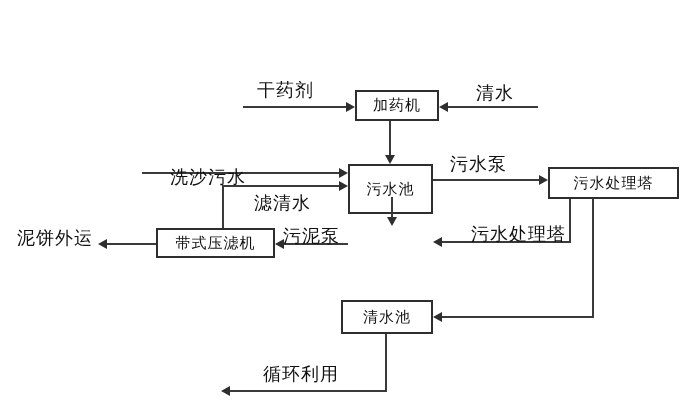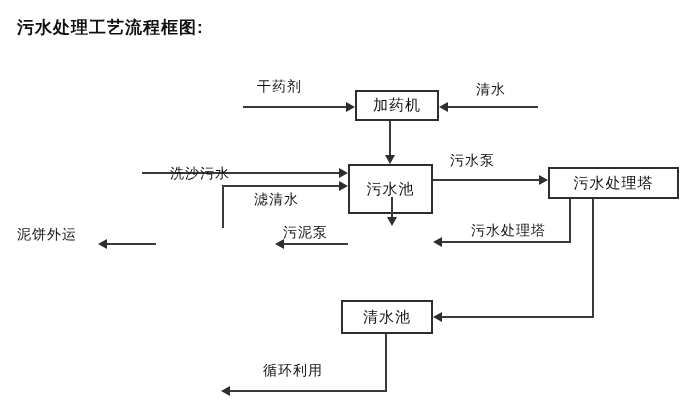--- a/index.html
+++ b/index.html
@@ -34,42 +34,42 @@
     background: var(--bg);
     display: flex;
     align-items: center;
     justify-content: center;
     font-size: 15px;
     letter-spacing: 1px;
     white-space: nowrap;
   }
   .lbl {
     position: absolute;
-    font-size: 14px;
+    font-size: 18px;
     letter-spacing: 1px;
     white-space: nowrap;
     text-align: center;
   }
   .hl { position: absolute; height: 2px; background: var(--line); }
   .vl { position: absolute; width: 2px; background: var(--line); }
   .ar { position: absolute; width: 0; height: 0; }
   .ar.r { border-left: 9px solid var(--border); border-top: 5px solid transparent; border-bottom: 5px solid transparent; }
   .ar.l { border-right: 9px solid var(--border); border-top: 5px solid transparent; border-bottom: 5px solid transparent; }
   .ar.d { border-top: 9px solid var(--border); border-left: 5px solid transparent; border-right: 5px solid transparent; }
 </style>
 </head>
 <body>
 
 <div class="canvas">
 
-  <div class="title">污水处理工艺流程框图:</div>
 
   <div class="box" style="left:355px;top:90px;width:84px;height:31px">加药机</div>
   <div class="box" style="left:348px;top:164px;width:85px;height:50px">污水池</div>
   <div class="box" style="left:548px;top:167px;width:131px;height:32px">污水处理塔</div>
+  <div class="box" style="left:156px;top:228px;width:119px;height:30px">带式压滤机</div>
   <div class="box" style="left:341px;top:300px;width:92px;height:34px">清水池</div>
 
   <div class="hl" style="left:243px;top:106px;width:105px"></div>
   <div class="ar r" style="left:346px;top:102px"></div>
   <div class="lbl" style="left:257px;top:78px">干药剂</div>
 
   <div class="hl" style="left:446px;top:106px;width:92px"></div>
   <div class="ar l" style="left:439px;top:102px"></div>
   <div class="lbl" style="left:476px;top:81px">清水</div>
 

